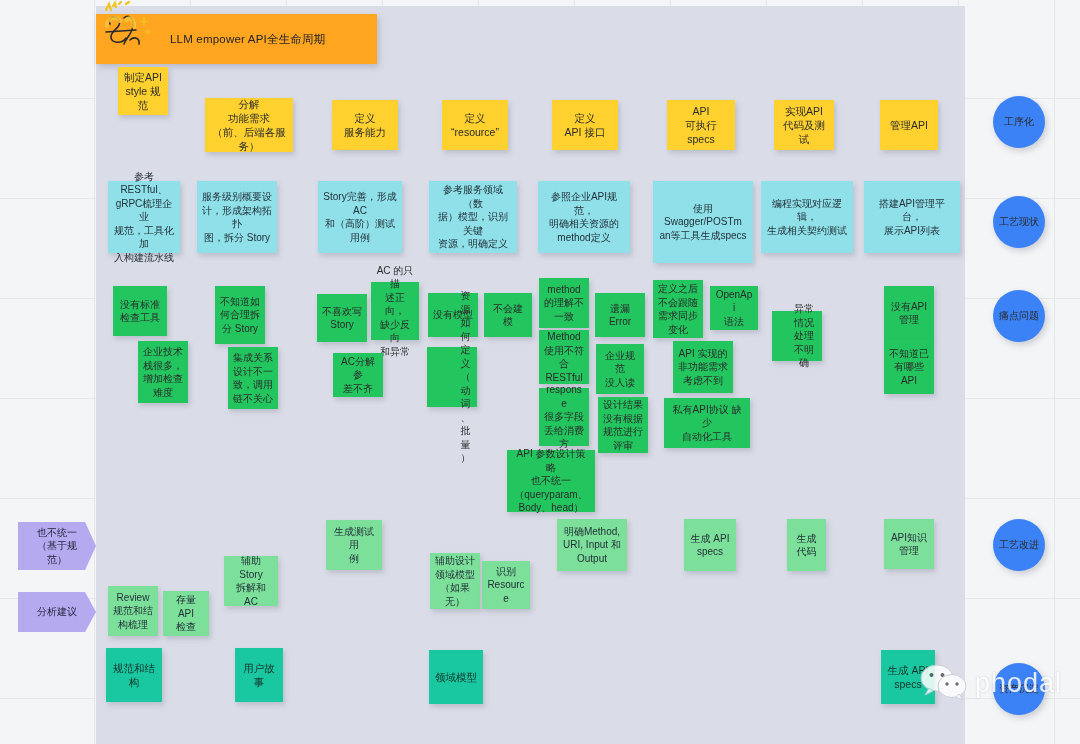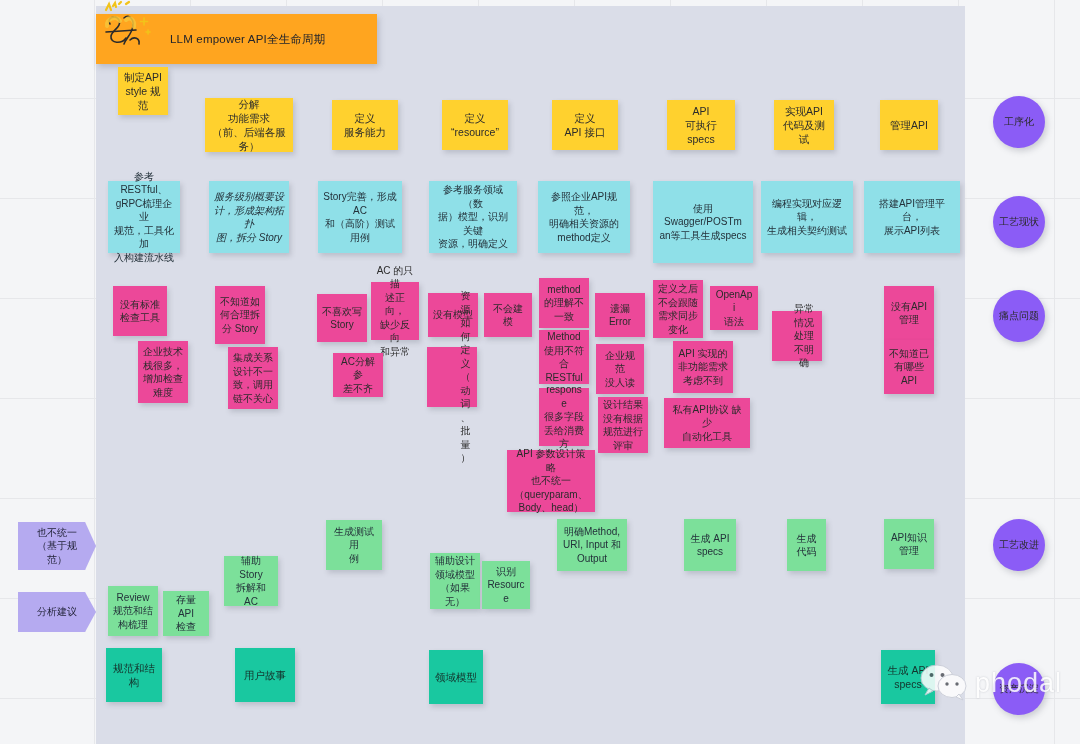--- a/index.html
+++ b/index.html
@@ -31,21 +31,21 @@
     display:flex;align-items:center;justify-content:center;
     text-align:center;
     line-height:1.35;
     padding:4px 5px;
     box-shadow:2px 3px 5px rgba(80,85,100,.22);
     white-space:pre-line;
     word-break:break-word;
   }
   .s-yellow{background:#ffd12e;color:#2b2b2b;font-size:10.5px;}
   .s-cyan  {background:#8fe0e8;color:#23313a;font-size:10px;}
-  .s-pink  {background:#ec4899;color:#2b2b2b;font-size:10px;}
+  .s-pink  {background:#22c55e;color:#2b2b2b;font-size:10px;}
   .s-green {background:#7ce09a;color:#23313a;font-size:10px;}
   .s-teal  {background:#19c8a0;color:#14332c;font-size:10.5px;}
 
   
   #title-banner{
     position:absolute;left:96px;top:14px;width:281px;height:50px;
     background:#ffa51f;
     display:flex;align-items:center;
     box-shadow:2px 3px 6px rgba(80,85,100,.25);
   }
@@ -63,21 +63,21 @@
     color:#23243a;
     font-size:10px;
     display:flex;align-items:center;justify-content:center;
     text-align:center;line-height:1.35;white-space:pre-line;
     clip-path:polygon(0 0, 86% 0, 100% 50%, 86% 100%, 0 100%);
     box-shadow:1px 2px 4px rgba(80,85,100,.18);
   }
   
   .circle{
     position:absolute;width:52px;height:52px;border-radius:50%;
-    background:#8b5cf6;color:#2b2b2b;font-size:10px;
+    background:#3b82f6;color:#2b2b2b;font-size:10px;
     display:flex;align-items:center;justify-content:center;text-align:center;
     box-shadow:2px 3px 6px rgba(80,85,100,.25);
   }
   
   #watermark{
     position:absolute;left:918px;top:664px;
     display:flex;align-items:center;gap:5px;
     opacity:.85;pointer-events:none;
   }
   #watermark .wm-text{
@@ -147,21 +147,21 @@
 可执行specs</div>
     <div class="sticky s-yellow" style="left: 774px; top: 100px; width: 60px; height: 50px;">实现API
 代码及测试</div>
     <div class="sticky s-yellow" style="left: 880px; top: 100px; width: 58px; height: 50px;">管理API</div>
   </div>
 <div id="cyan-layer">
     <div class="sticky s-cyan" style="left: 108px; top: 181px; width: 72px; height: 72px;">参考RESTful、
 gRPC梳理企业
 规范，工具化加
 入构建流水线</div>
-    <div class="sticky s-cyan" style="left: 209px; top: 181px; width: 80px; height: 72px; font-style: italic;">服务级别概要设
+    <div class="sticky s-cyan" style="left: 197px; top: 181px; width: 80px; height: 72px;">服务级别概要设
 计，形成架构拓扑
 图，拆分 Story</div>
     <div class="sticky s-cyan" style="left: 318px; top: 181px; width: 84px; height: 72px;">Story完善，形成 AC
 和（高阶）测试用例</div>
     <div class="sticky s-cyan" style="left: 429px; top: 181px; width: 88px; height: 72px;">参考服务领域（数
 据）模型，识别关键
 资源，明确定义</div>
     <div class="sticky s-cyan" style="left: 538px; top: 181px; width: 92px; height: 72px;">参照企业API规范，
 明确相关资源的
 method定义</div>
@@ -257,21 +257,21 @@
 URI, Input 和
 Output</div>
     <div class="sticky s-green" style="left: 684px; top: 519px; width: 52px; height: 52px;">生成 API
 specs</div>
     <div class="sticky s-green" style="left: 787px; top: 519px; width: 39px; height: 52px;">生成代码</div>
     <div class="sticky s-green" style="left: 884px; top: 519px; width: 50px; height: 50px;">API知识
 管理</div>
   </div>
 <div id="teal-layer">
     <div class="sticky s-teal" style="left: 106px; top: 648px; width: 56px; height: 54px;">规范和结构</div>
-    <div class="sticky s-teal" style="left: 235px; top: 648px; width: 60px; height: 54px;">用户故事</div>
+    <div class="sticky s-teal" style="left: 235px; top: 648px; width: 48px; height: 54px;">用户故事</div>
     <div class="sticky s-teal" style="left: 429px; top: 650px; width: 54px; height: 54px;">领域模型</div>
     <div class="sticky s-teal" style="left: 881px; top: 650px; width: 54px; height: 54px;">生成 API specs</div>
   </div>
 
 <div id="watermark">
   <svg width="52" height="38" viewBox="0 0 52 38">
     <g>
       <ellipse cx="19" cy="14" rx="16" ry="13" fill="#ffffff" stroke="#c9ccd6" stroke-width="1"></ellipse>
       <path d="M11 24 L7 31 L15 27 Z" fill="#ffffff" stroke="#c9ccd6" stroke-width="1"></path>
       <circle cx="13.5" cy="11" r="2" fill="#55585f"></circle>

